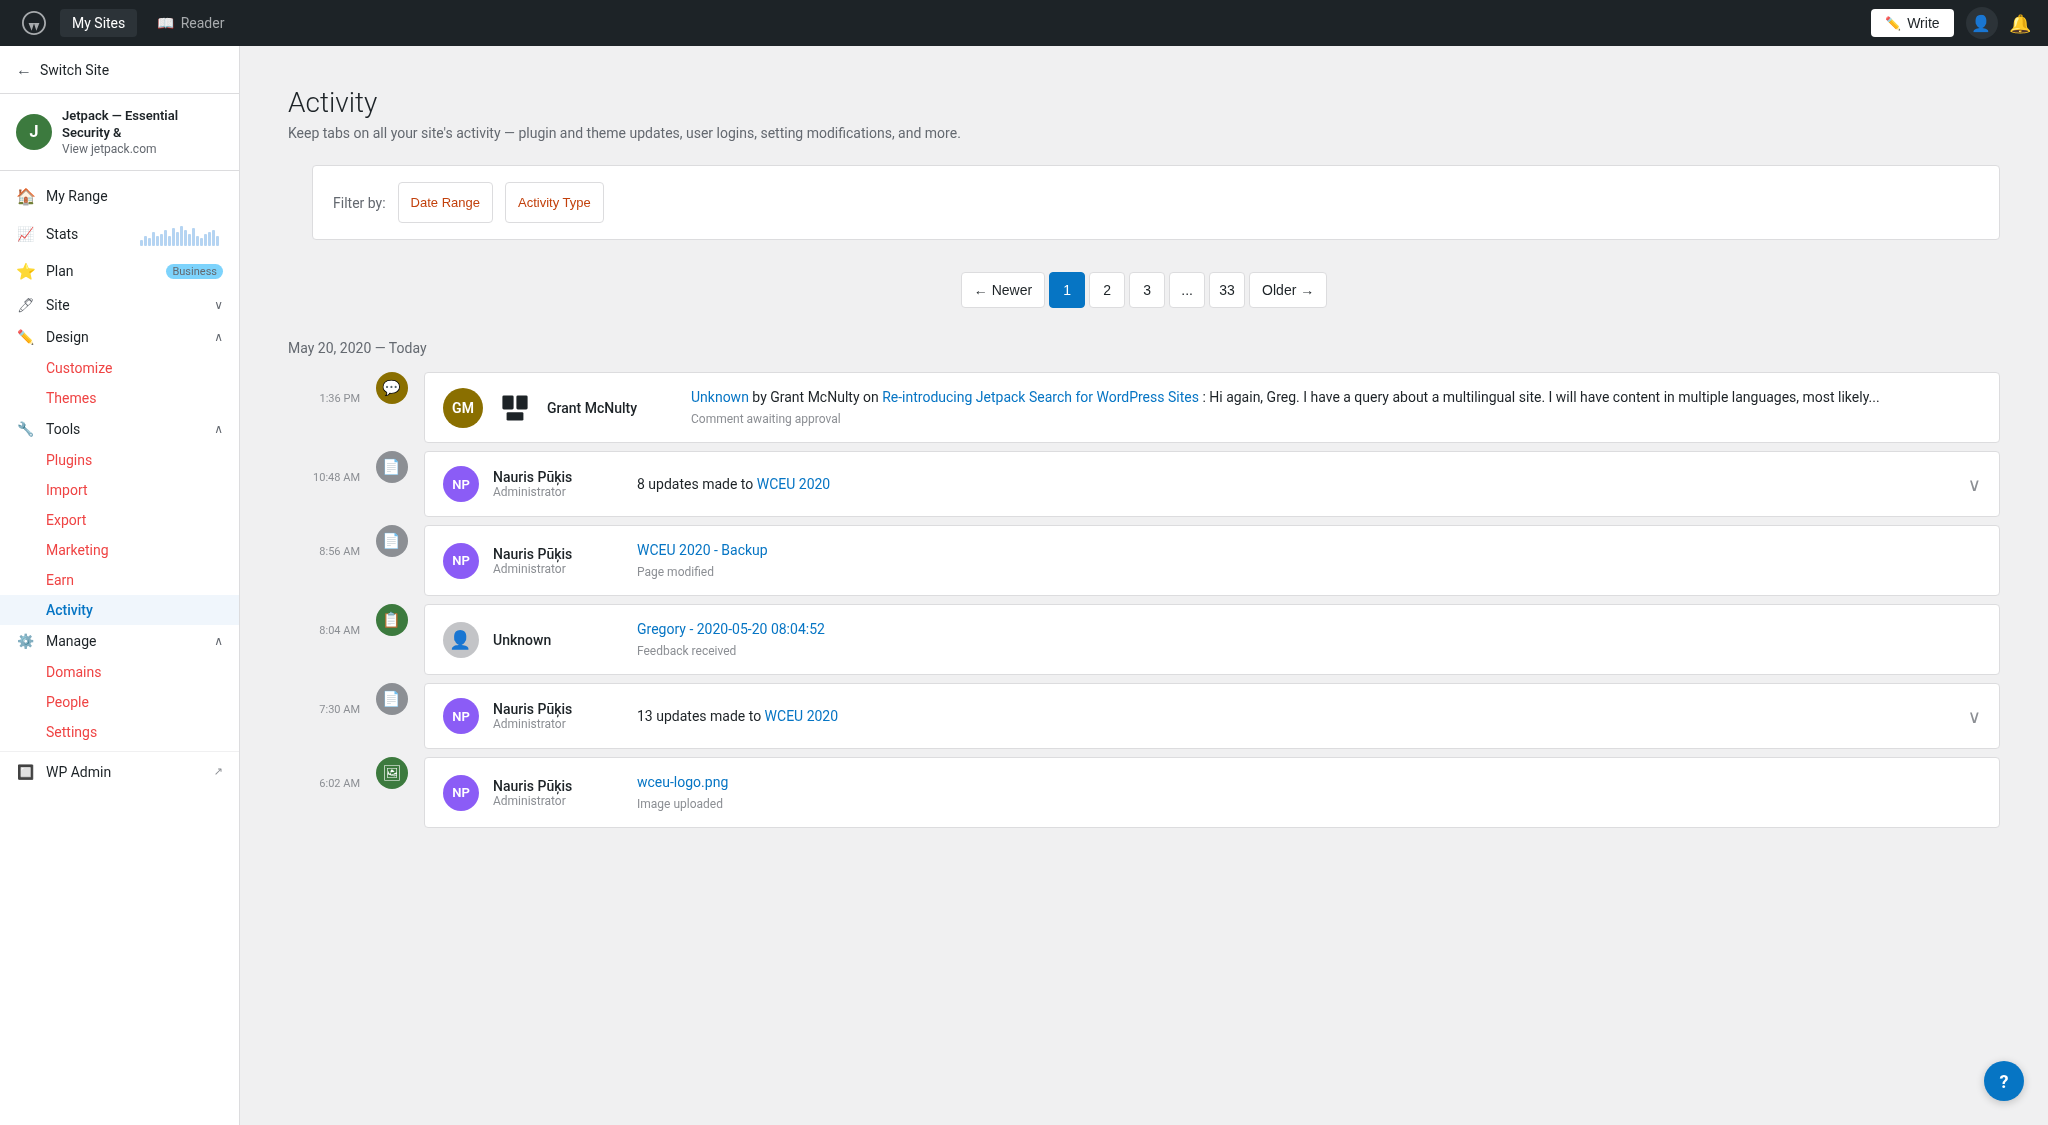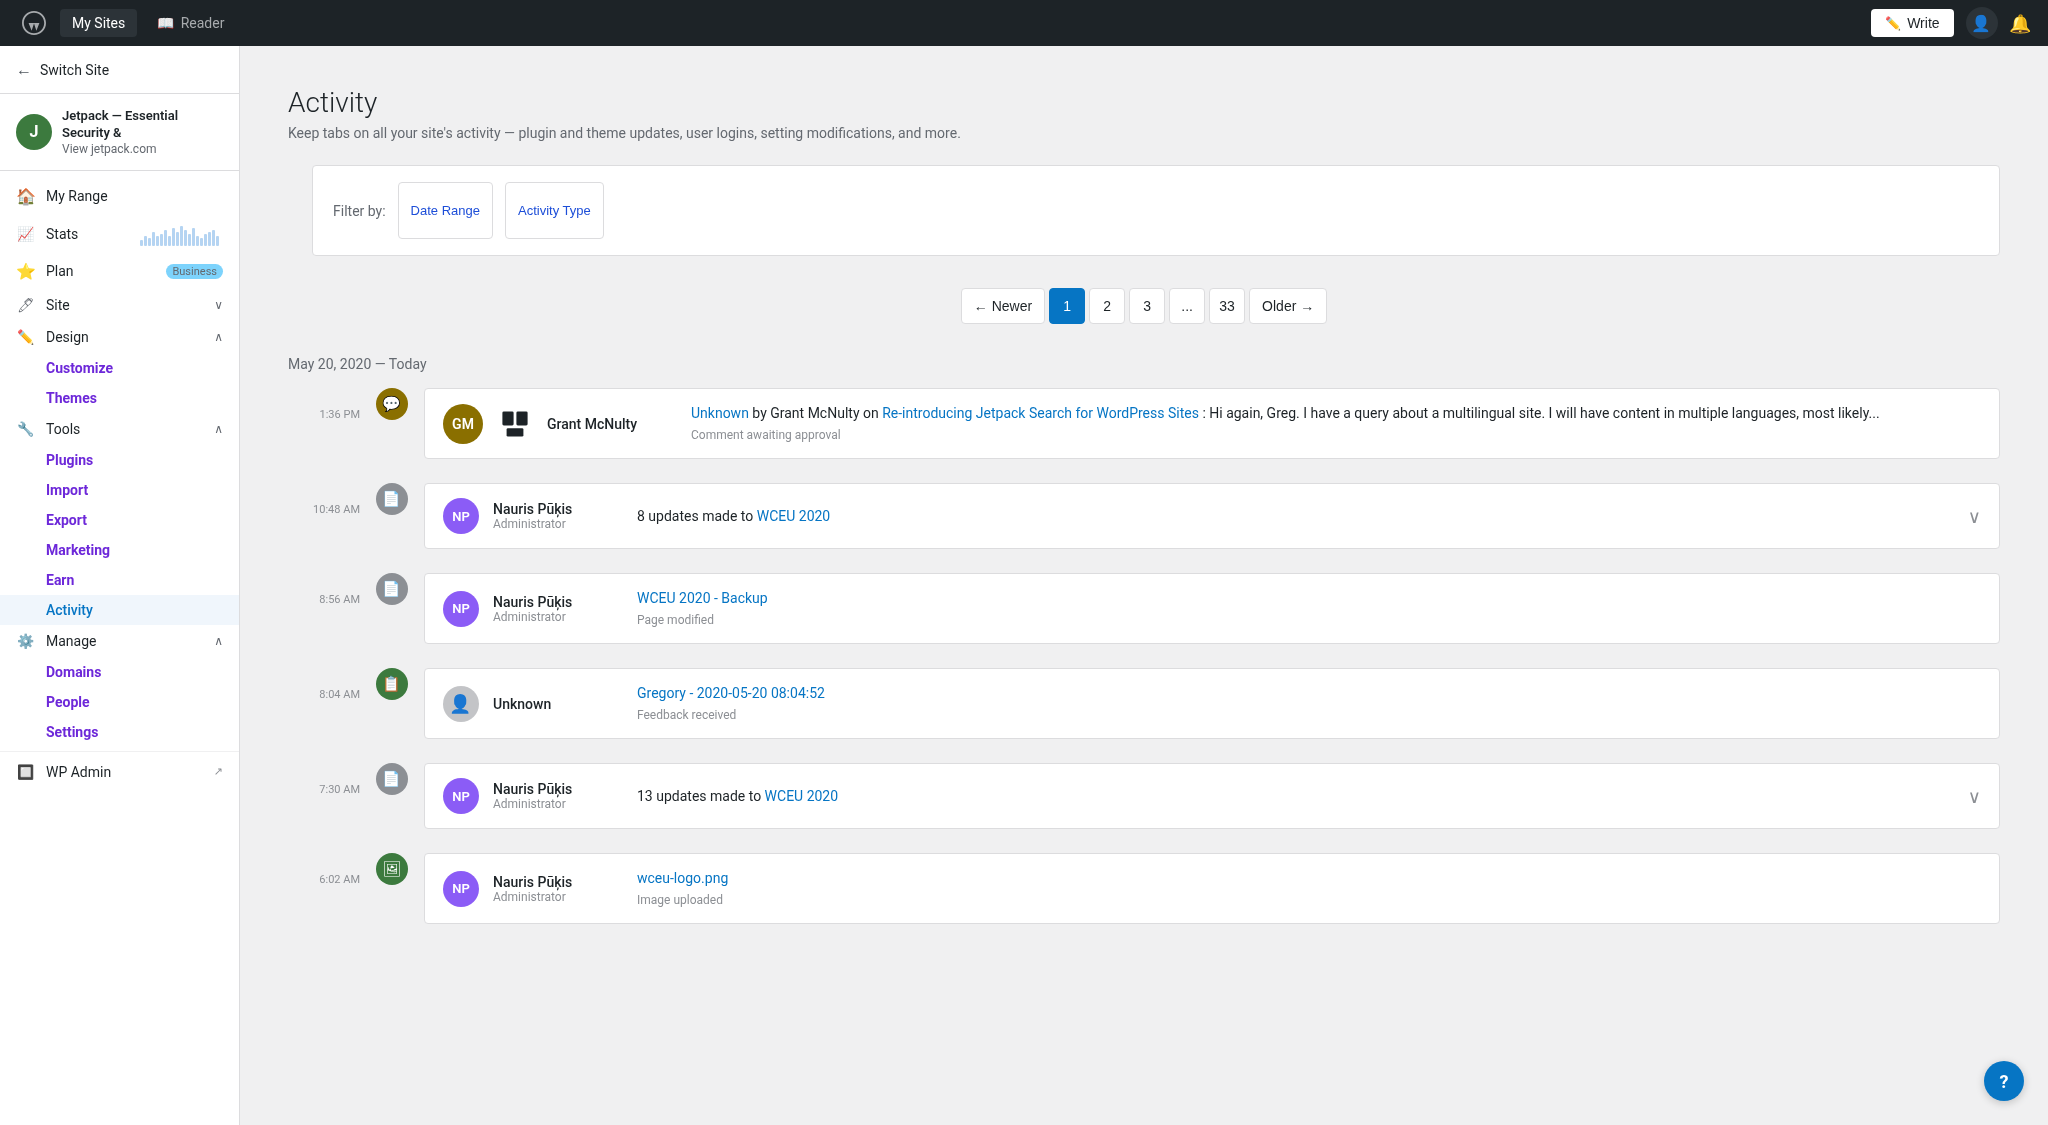--- a/index.html
+++ b/index.html
@@ -98,21 +98,21 @@
     .nav-item-icon { width: 20px; text-align: center; color: #646970; font-size: 16px; flex-shrink: 0; }
     .nav-item-label { flex: 1; }
     .nav-item-badge {
       font-size: 11px; color: #646970;
       background: #7dd3fc; padding: 1px 6px; border-radius: 10px;
     }
     .nav-item-chevron { color: #646970; font-size: 12px; }
     .nav-sub-item {
       display: flex; align-items: center;
       padding: 7px 16px 7px 46px;
-      font-size: 14px; color: #6d28d9; cursor: pointer; font-weight: bold;
+      font-size: 14px; color: #ef4444; cursor: pointer;
     }
     .nav-section-divider { height: 1px; background: #f0f0f1; margin: 4px 0; }
     .stats-bar {
       display: flex; align-items: flex-end; gap: 1px; height: 24px;
       margin-left: auto; padding-right: 4px;
     }
     .stats-bar span {
       display: inline-block; width: 3px;
       background: #b5d4f2; border-radius: 1px;
     }
@@ -130,22 +130,22 @@
     .filter-bar {
       background: #fff; border: 1px solid #dcdcde; border-radius: 4px;
       padding: 16px 20px;
       display: flex; align-items: center; gap: 12px;
       margin-bottom: 32px;
       margin-left: 24px;
     }
     .filter-label { font-size: 14px; color: #646970; }
     .filter-btn {
       border: 1px solid #dcdcde; background: #fff;
-      padding: 20px 12px; border-radius: 4px;
-      font-size: 13px; color: #1d4ed8; cursor: pointer;
+      padding: 12px 12px; border-radius: 4px;
+      font-size: 13px; color: #c2410c; cursor: pointer;
     }
 
     
     .pagination {
       display: flex; align-items: center; justify-content: center;
       gap: 4px; margin-bottom: 32px;
     }
     .page-btn {
       border: 1px solid #dcdcde; background: #fff;
       width: 36px; height: 36px;
@@ -162,21 +162,21 @@
 
     
     .date-heading { font-size: 14px; color: #646970; margin-bottom: 16px; font-weight: 400; }
 
     
     .activity-list { display: flex; flex-direction: column; gap: 0; }
     .activity-link { color: #0675c4; text-decoration: none; }
     .activity-meta { font-size: 12px; color: #8c8f94; margin-top: 2px; }
     .timeline-item {
       display: flex; align-items: flex-start; gap: 16px;
-      margin-bottom: 24px;
+      margin-bottom: 8px;
     }
     .tl-time { width: 72px; text-align: right; font-size: 11px; color: #8c8f94; padding-top: 20px; flex-shrink: 0; }
     .tl-icon-col { position: relative; width: 32px; flex-shrink: 0; display: flex; flex-direction: column; align-items: center; }
     .tl-icon {
       width: 32px; height: 32px; border-radius: 50%;
       display: flex; align-items: center; justify-content: center;
       font-size: 15px; color: #fff; flex-shrink: 0; z-index: 1;
     }
     .tl-card {
       flex: 1;

